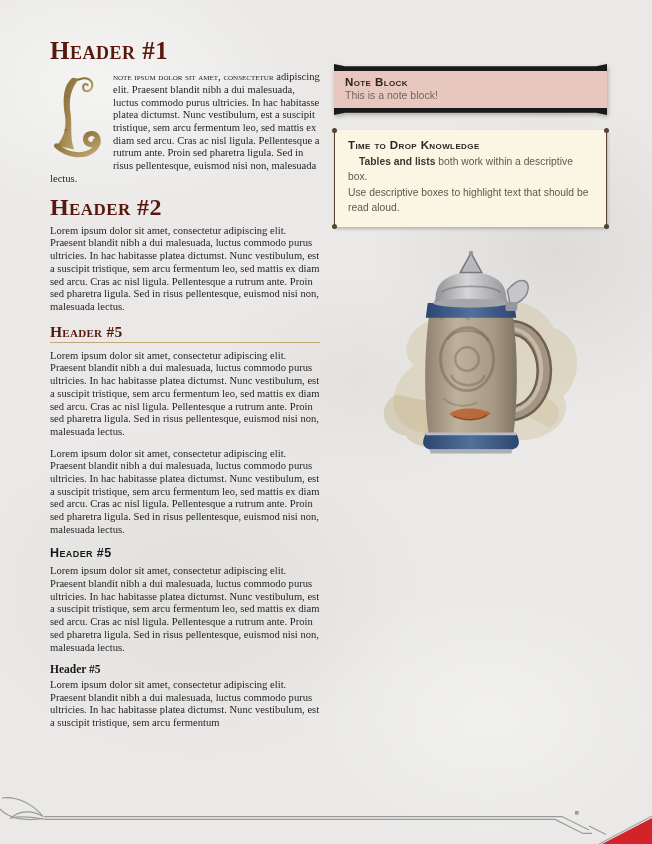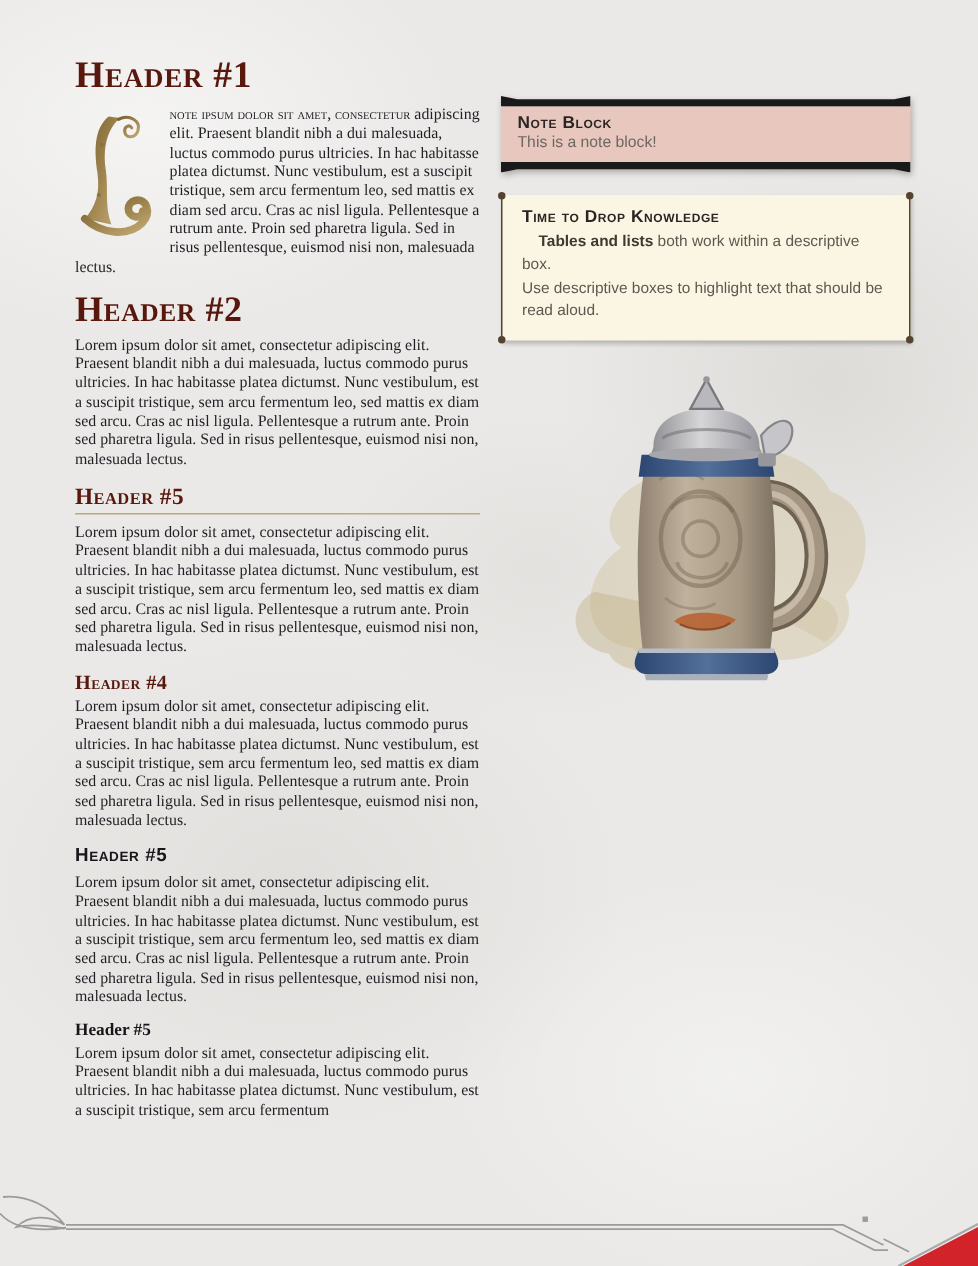--- a/index.html
+++ b/index.html
@@ -167,21 +167,20 @@
         </span><span class="sc-lead">note ipsum dolor sit amet, consectetur</span>
         <span>adipiscing elit. Praesent blandit nibh a dui malesuada, luctus commodo purus ultricies. In hac habitasse platea dictumst. Nunc vestibulum, est a suscipit tristique, sem arcu fermentum leo, sed mattis ex diam sed arcu. Cras ac nisl ligula. Pellentesque a rutrum ante. Proin sed pharetra ligula. Sed in risus pellentesque, euismod nisi non, malesuada lectus.</span>
       </p>
 
       <div class="h2">Header #2</div>
       <p class="body-text">Lorem ipsum dolor sit amet, consectetur adipiscing elit. Praesent blandit nibh a dui malesuada, luctus commodo purus ultricies. In hac habitasse platea dictumst. Nunc vestibulum, est a suscipit tristique, sem arcu fermentum leo, sed mattis ex diam sed arcu. Cras ac nisl ligula. Pellentesque a rutrum ante. Proin sed pharetra ligula. Sed in risus pellentesque, euismod nisi non, malesuada lectus.</p>
 
       <div class="h3">Header #5</div>
       <p class="body-text">Lorem ipsum dolor sit amet, consectetur adipiscing elit. Praesent blandit nibh a dui malesuada, luctus commodo purus ultricies. In hac habitasse platea dictumst. Nunc vestibulum, est a suscipit tristique, sem arcu fermentum leo, sed mattis ex diam sed arcu. Cras ac nisl ligula. Pellentesque a rutrum ante. Proin sed pharetra ligula. Sed in risus pellentesque, euismod nisi non, malesuada lectus.</p>
 
-      <div class="h4">Header #4</div>
       <p class="body-text">Lorem ipsum dolor sit amet, consectetur adipiscing elit. Praesent blandit nibh a dui malesuada, luctus commodo purus ultricies. In hac habitasse platea dictumst. Nunc vestibulum, est a suscipit tristique, sem arcu fermentum leo, sed mattis ex diam sed arcu. Cras ac nisl ligula. Pellentesque a rutrum ante. Proin sed pharetra ligula. Sed in risus pellentesque, euismod nisi non, malesuada lectus.</p>
 
       <div class="h5-sans">Header #5</div>
       <p class="body-text">Lorem ipsum dolor sit amet, consectetur adipiscing elit. Praesent blandit nibh a dui malesuada, luctus commodo purus ultricies. In hac habitasse platea dictumst. Nunc vestibulum, est a suscipit tristique, sem arcu fermentum leo, sed mattis ex diam sed arcu. Cras ac nisl ligula. Pellentesque a rutrum ante. Proin sed pharetra ligula. Sed in risus pellentesque, euismod nisi non, malesuada lectus.</p>
 
       <div class="h6-bold">Header #5</div>
       <p class="body-text">Lorem ipsum dolor sit amet, consectetur adipiscing elit. Praesent blandit nibh a dui malesuada, luctus commodo purus ultricies. In hac habitasse platea dictumst. Nunc vestibulum, est a suscipit tristique, sem arcu fermentum</p>
     </div>
 
     <div class="col col-right">

